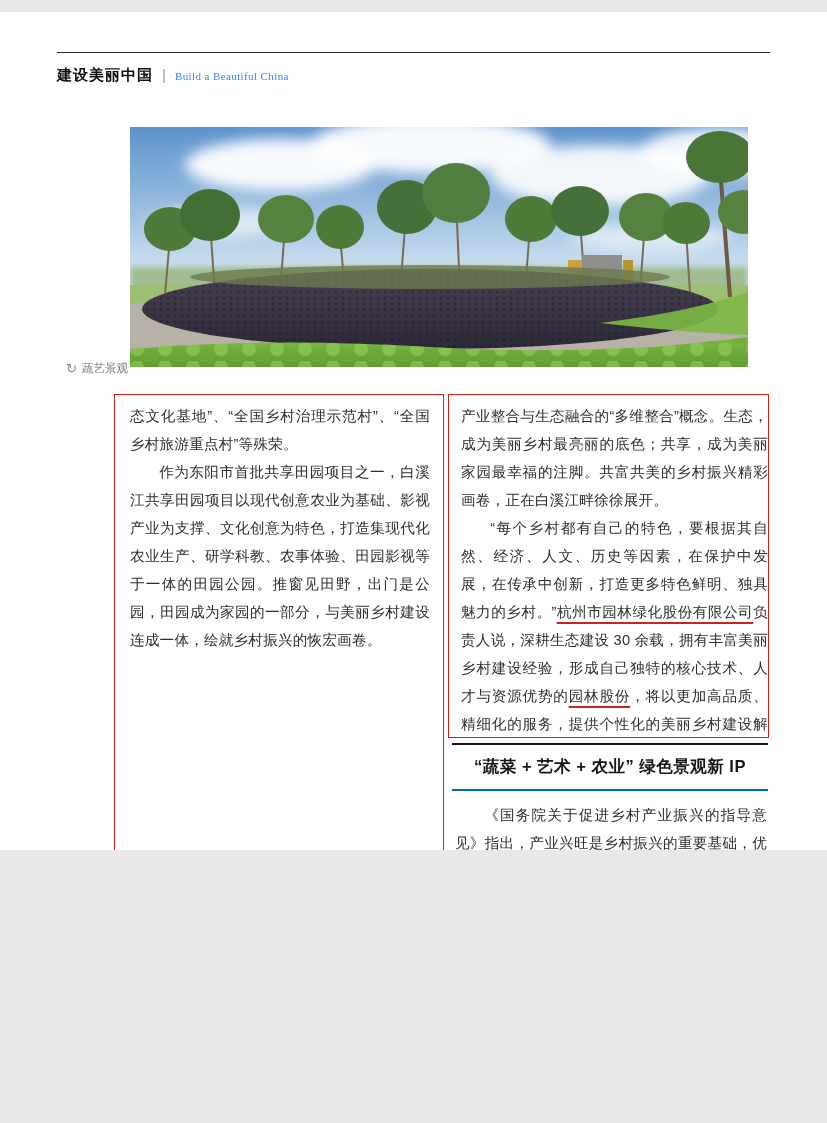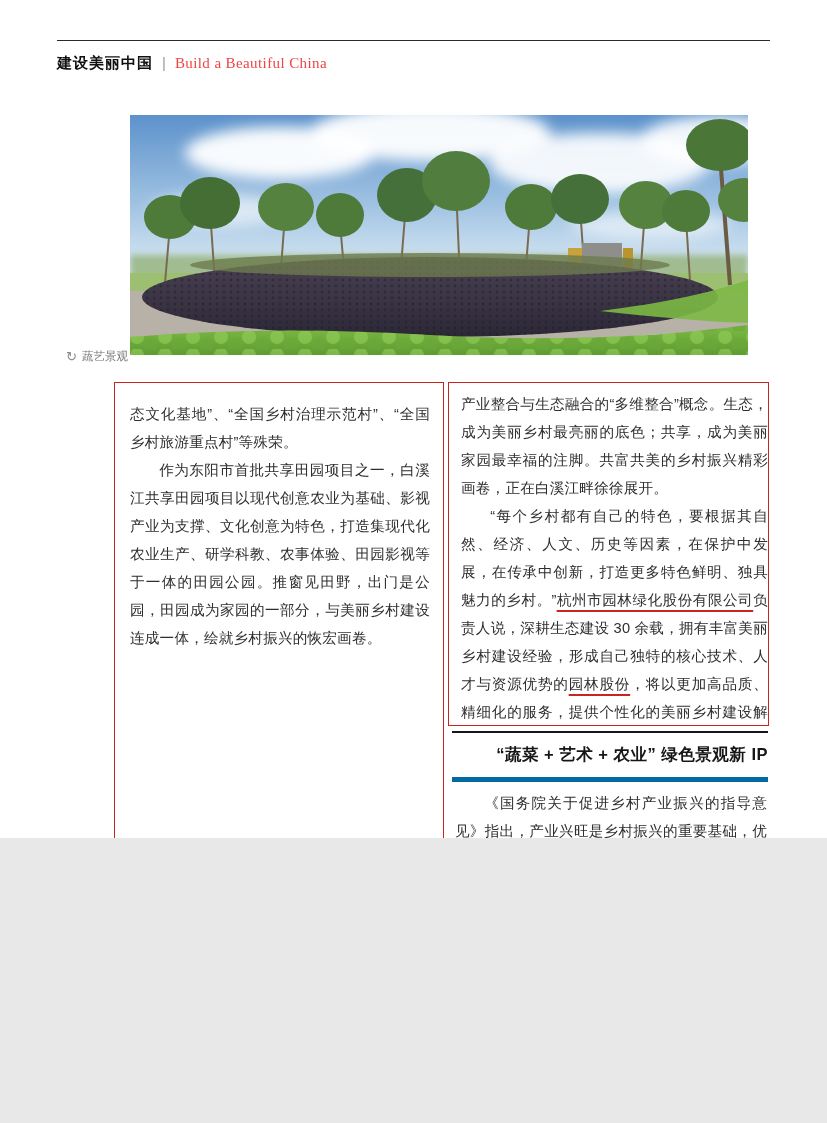--- a/index.html
+++ b/index.html
@@ -1,42 +1,42 @@
 <!DOCTYPE html>
 <html><head>
 <meta charset="utf-8">
 <style>
   html,body{margin:0;padding:0;background:#e8e8e8;}
-  .page{position:relative;width:827px;height:838px;margin:0 auto;background:#ffffff;overflow:hidden;
+  .page{position:relative;width:827px;height:838px;margin:12px auto;background:#ffffff;overflow:hidden;
         font-family:"Liberation Sans","DejaVu Sans",sans-serif;}
   
   .top-rule{position:absolute;left:57px;top:40px;width:713px;height:1px;background:#2a2a2a;}
   .hdr{position:absolute;left:57px;top:54px;display:flex;align-items:baseline;gap:9px;}
   .h-cn{font-weight:bold;font-size:15px;color:#101010;letter-spacing:1px;}
   .h-sep{color:#9a9a9a;font-size:15px;font-weight:300;}
-  .h-en{font-family:"Liberation Serif","DejaVu Serif",serif;font-size:15px;color:#ef4444;letter-spacing:.4px;}
+  .h-en{font-family:"Liberation Serif","DejaVu Serif",serif;font-size:11px;color:#3b82f6;letter-spacing:.4px;}
   
   .hero{position:absolute;left:130px;top:115px;width:618px;height:240px;margin:0;overflow:hidden;}
   .hero svg{display:block;}
   
   .caption{position:absolute;left:66px;top:349px;display:flex;align-items:center;gap:5px;
            font-size:11.5px;color:#787878;}
   .cap-icon{font-size:13px;color:#8d8d8d;line-height:1;}
   
   .coltext{font-size:14.6px;line-height:28px;color:#2e2e2e;text-align:justify;letter-spacing:.2px;}
   .para{margin:0;}
   .para.indent{text-indent:2em;}
   .u-red{text-decoration:underline;text-decoration-color:#c9251f;text-underline-offset:5px;text-decoration-thickness:1.5px;}
   .box-left{position:absolute;left:114px;top:382px;width:330px;height:675px;border:1.5px solid #c9251f;
-            padding:17px 13px 0 15px;box-sizing:border-box;overflow:hidden;}
+            padding:7px 13px 0 15px;box-sizing:border-box;overflow:hidden;}
   .rb-right{position:absolute;left:448px;top:382px;width:321px;height:344px;border:1.5px solid #c9251f;
             padding:7px 0 0 12px;box-sizing:border-box;overflow:hidden;}
   .sec-head{position:absolute;left:452px;top:731px;width:316px;margin:0;box-sizing:border-box;
-            border-top:2px solid #161616;border-bottom:5px solid #0369a1;
-            text-align:right;font-size:16.5px;font-weight:bold;color:#161616;padding:11px 0;letter-spacing:.5px;}
+            border-top:2px solid #161616;border-bottom:2px solid #0369a1;
+            text-align:center;font-size:16.5px;font-weight:bold;color:#161616;padding:11px 0;letter-spacing:.5px;}
   .rc-body{position:absolute;left:455px;top:789px;width:312px;}
   
   .footer-left{position:absolute;left:57px;top:1063px;display:flex;align-items:flex-start;gap:13px;}
   .pageno{font-family:"Liberation Serif","DejaVu Serif",serif;font-size:13.5px;color:#222;}
   .gc{font-weight:800;font-size:21px;color:#7cc24e;letter-spacing:-1px;font-style:italic;}
   .magname{font-size:12.5px;color:#ec4899;font-style:italic;}
   .companylogo{position:absolute;left:640px;top:1056px;width:180px;height:62px;display:flex;align-items:center;gap:8px;}
   .cl-text{display:flex;flex-direction:column;justify-content:center;}
   .cl-name{font-size:23px;color:#8b9d95;letter-spacing:4px;font-weight:500;line-height:1.1;}
   .cl-stock{font-size:14px;color:#9aa8a2;letter-spacing:1.6px;margin-top:3px;}

